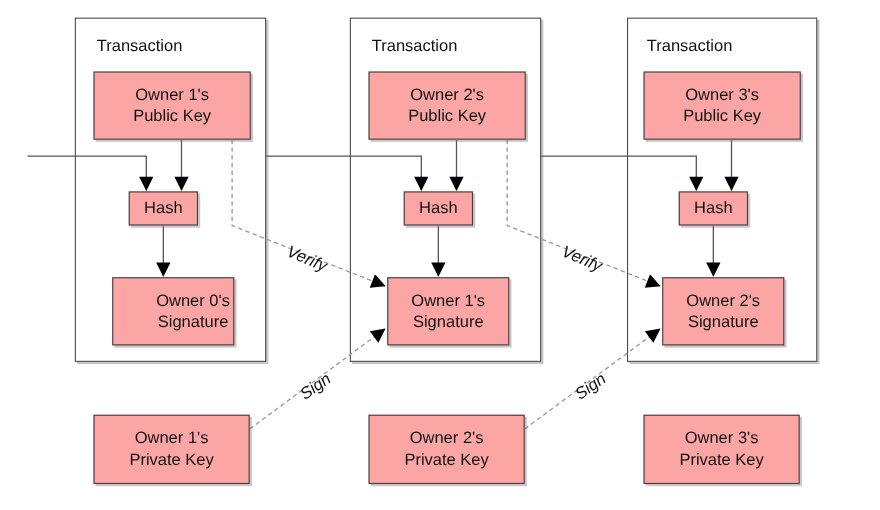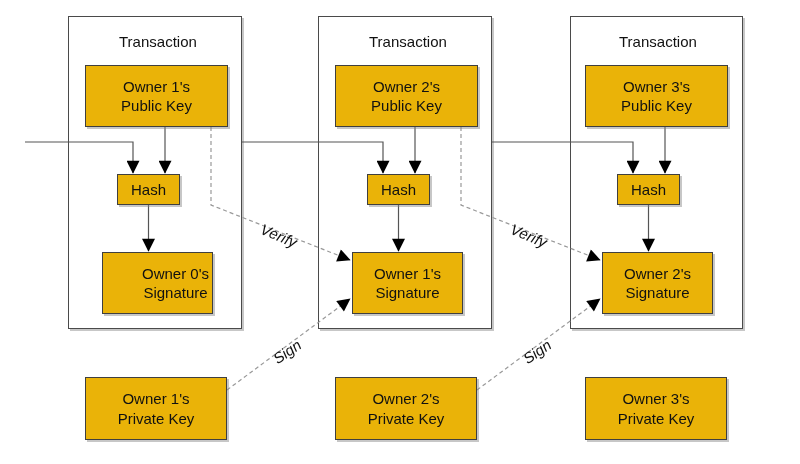--- a/index.html
+++ b/index.html
@@ -15,33 +15,32 @@
     position: absolute;
     border: 1px solid #4a4a4a;
     box-shadow: 2px 2px 0 rgba(130,130,130,0.45);
     background: transparent;
     z-index: 1;
   }
   svg.wires { position: absolute; left: 0; top: 0; z-index: 2; }
 
   .box {
     position: absolute;
-    background: #eab308;
+    background: #fca5a5;
     border: 1px solid #3f3f3f;
     box-shadow: 2px 2px 0 rgba(130,130,130,0.45);
     display: flex; align-items: center; justify-content: center;
     text-align: center; white-space: pre-line;
     font-size: 15px; line-height: 1.28; color: #111111;
     z-index: 3;
   }
   .txn-label {
     position: absolute;
     font-size: 15px; color: #111111;
     z-index: 3;
-    margin-left: 31px;
   }
   .edge-label {
     position: absolute;
     font-size: 15px; font-style: italic; color: #111111;
     z-index: 4;
   }
 </style>
 </head>
 <body>
 

